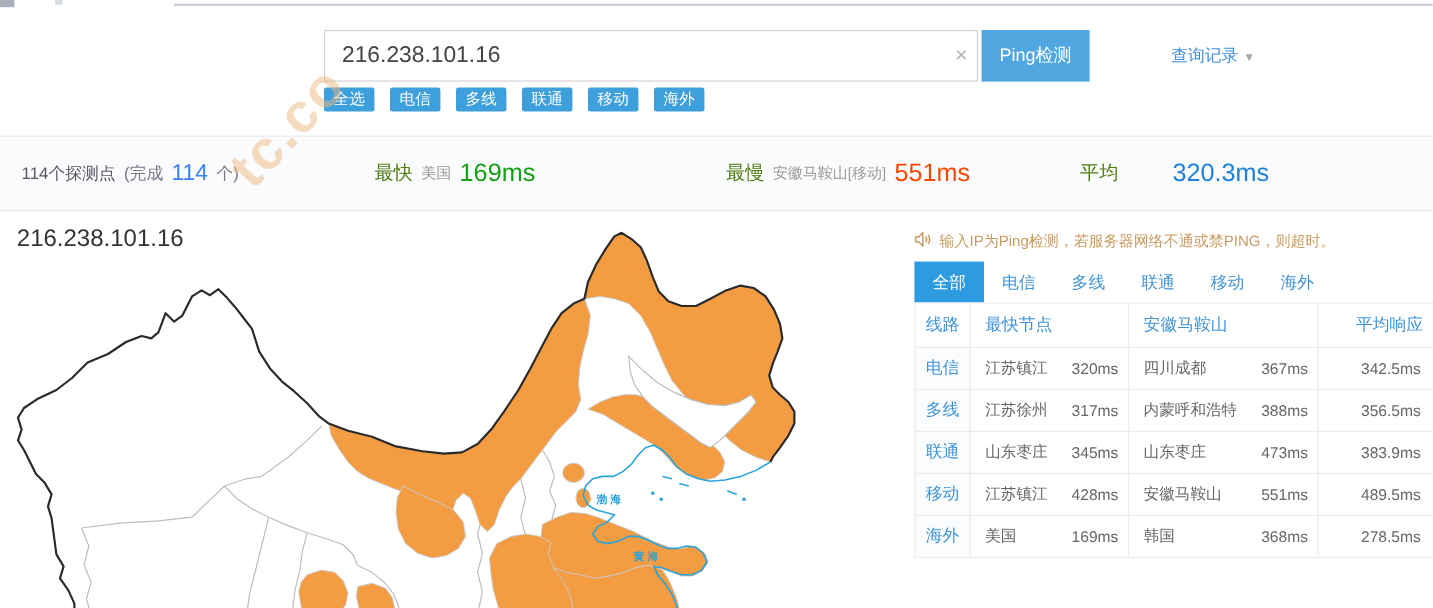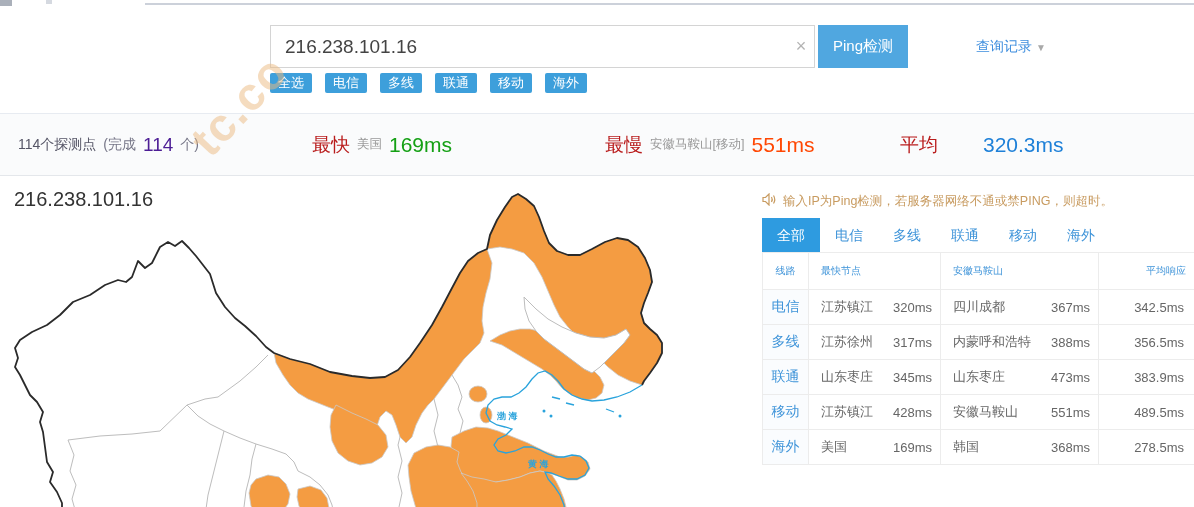--- a/index.html
+++ b/index.html
@@ -16,21 +16,21 @@
   .clear-x { position:absolute; left:786px; top:25px; width:30px; height:43px; line-height:43px; text-align:center; color:#b3b3b3; font-size:18px; cursor:pointer; }
   .ping-btn { position:absolute; left:818px; top:25px; width:90px; height:43px; background:#50a7e0; color:#fff; font-size:15px; border:none; cursor:pointer; font-family:inherit; }
   .history { position:absolute; left:936px; top:38px; font-size:14px; color:#3e8ede; cursor:pointer;margin-left:40px; }
   .history .caret { color:#a9a9a9; font-size:10px; margin-left:4px; }
   .filters { position:absolute; left:270px; top:73px; display:flex; gap:13px; }
   .filter-btn { background:#3d9fdb; color:#fff; font-size:13px; line-height:20px; padding:0 8px; border:none; border-radius:2px; cursor:pointer; font-family:Liberation Sans, sans-serif; min-width:38px; }
 
   
   .stats { position:absolute; left:0; top:113px; width:1194px; height:63px; background:#fafbfc; border-top:1px solid #e7ebf1; border-bottom:1px solid #e4e7eb; }
   .stat { position:absolute; top:0; height:61px; display:flex; align-items:center; gap:7px; white-space:nowrap; }
-  .stat .lbl { font-size:19px; color:#b91c1c; }
+  .stat .lbl { font-size:16px; color:#4d7c0f; }
   .stat .sub { font-size:12.5px; color:#999; }
   .stat .val { font-size:21px; }
   .probes { left:18px; font-size:14px; color:#556; }
   .probes .num-blue { font-size:19px; color:#1e80d8; }
   .probes .paren { color:#778; }
   .g-fast { left:312px; } .g-slow { left:605px; } .g-avg { left:900px;gap:45px; }
 
   
   .watermark { position:absolute; left:175px; top:55px; width:220px; height:180px; pointer-events:none; z-index:6; }
   .watermark span { display:block; transform:rotate(-47deg); transform-origin:40% 60%; font-size:46px; font-weight:bold; color:rgba(236,186,128,.5); letter-spacing:2px; }
@@ -43,21 +43,21 @@
   .notice { position:absolute; left:762px; top:193px; width:432px; display:flex; align-items:flex-start; gap:6px; font-size:12.5px; color:#c89b60; white-space:nowrap; overflow:hidden; }
 
   
   .tabs { position:absolute; left:762px; top:218px; width:348px; height:34px; display:flex; }
   .tab { flex:1; text-align:center; line-height:34px; font-size:14px; color:#3f94d9; cursor:pointer; }
   .tab.active { background:#2e9be0; color:#fff; }
 
   
   .rtable { position:absolute; left:762px; top:252px; width:432px; border-collapse:collapse; table-layout:fixed; font-size:13px; color:#666; }
   .rtable th, .rtable td { border:1px solid #ececec; height:35px; font-weight:normal; padding:0; }
-  .rtable th { height:37px; color:#3f94d9; font-size:10px; }
+  .rtable th { height:37px; color:#3f94d9; font-size:14px; }
   .rtable .c-line { width:46px; text-align:center; }
   .rtable td.c-line { color:#3f94d9; background:#fafcfe; font-size:14px; }
   .rtable .c-fast { width:132px; } .rtable .c-slow { width:158px; } .rtable .c-avg { width:96px; }
   .rtable th.c-fast, .rtable th.c-slow { text-align:left; padding-left:12px;margin-left:19px; }
   .rtable th.c-avg { text-align:right; padding-right:8px; }
   .cellpair { display:flex; justify-content:space-between; align-items:center; padding:0 8px 0 12px; }
   .rtable td.c-avg { text-align:right; padding-right:10px; }
 </style>
 </head>
 <body>
@@ -76,21 +76,21 @@
     <button class="filter-btn">多线</button>
     <button class="filter-btn">联通</button>
     <button class="filter-btn">移动</button>
     <button class="filter-btn">海外</button>
   </div>
 
 <div class="stats">
   <div class="stat probes">
     <span>114个探测点</span>
     <span class="paren">(完成</span>
-      <span class="num-blue" style="color: #4c1d95;">114</span>
+      <span class="num-blue" style="color: #3b82f6;">114</span>
       <span class="paren">个)</span>
   </div>
   <div class="stat g-fast">
     <span class="lbl">最快</span>
     <span class="sub">美国</span>
     <span class="val" style="color: rgb(20, 160, 20);">169ms</span>
   </div>
   <div class="stat g-slow">
     <span class="lbl">最慢</span>
     <span class="sub">安徽马鞍山[移动]</span>

